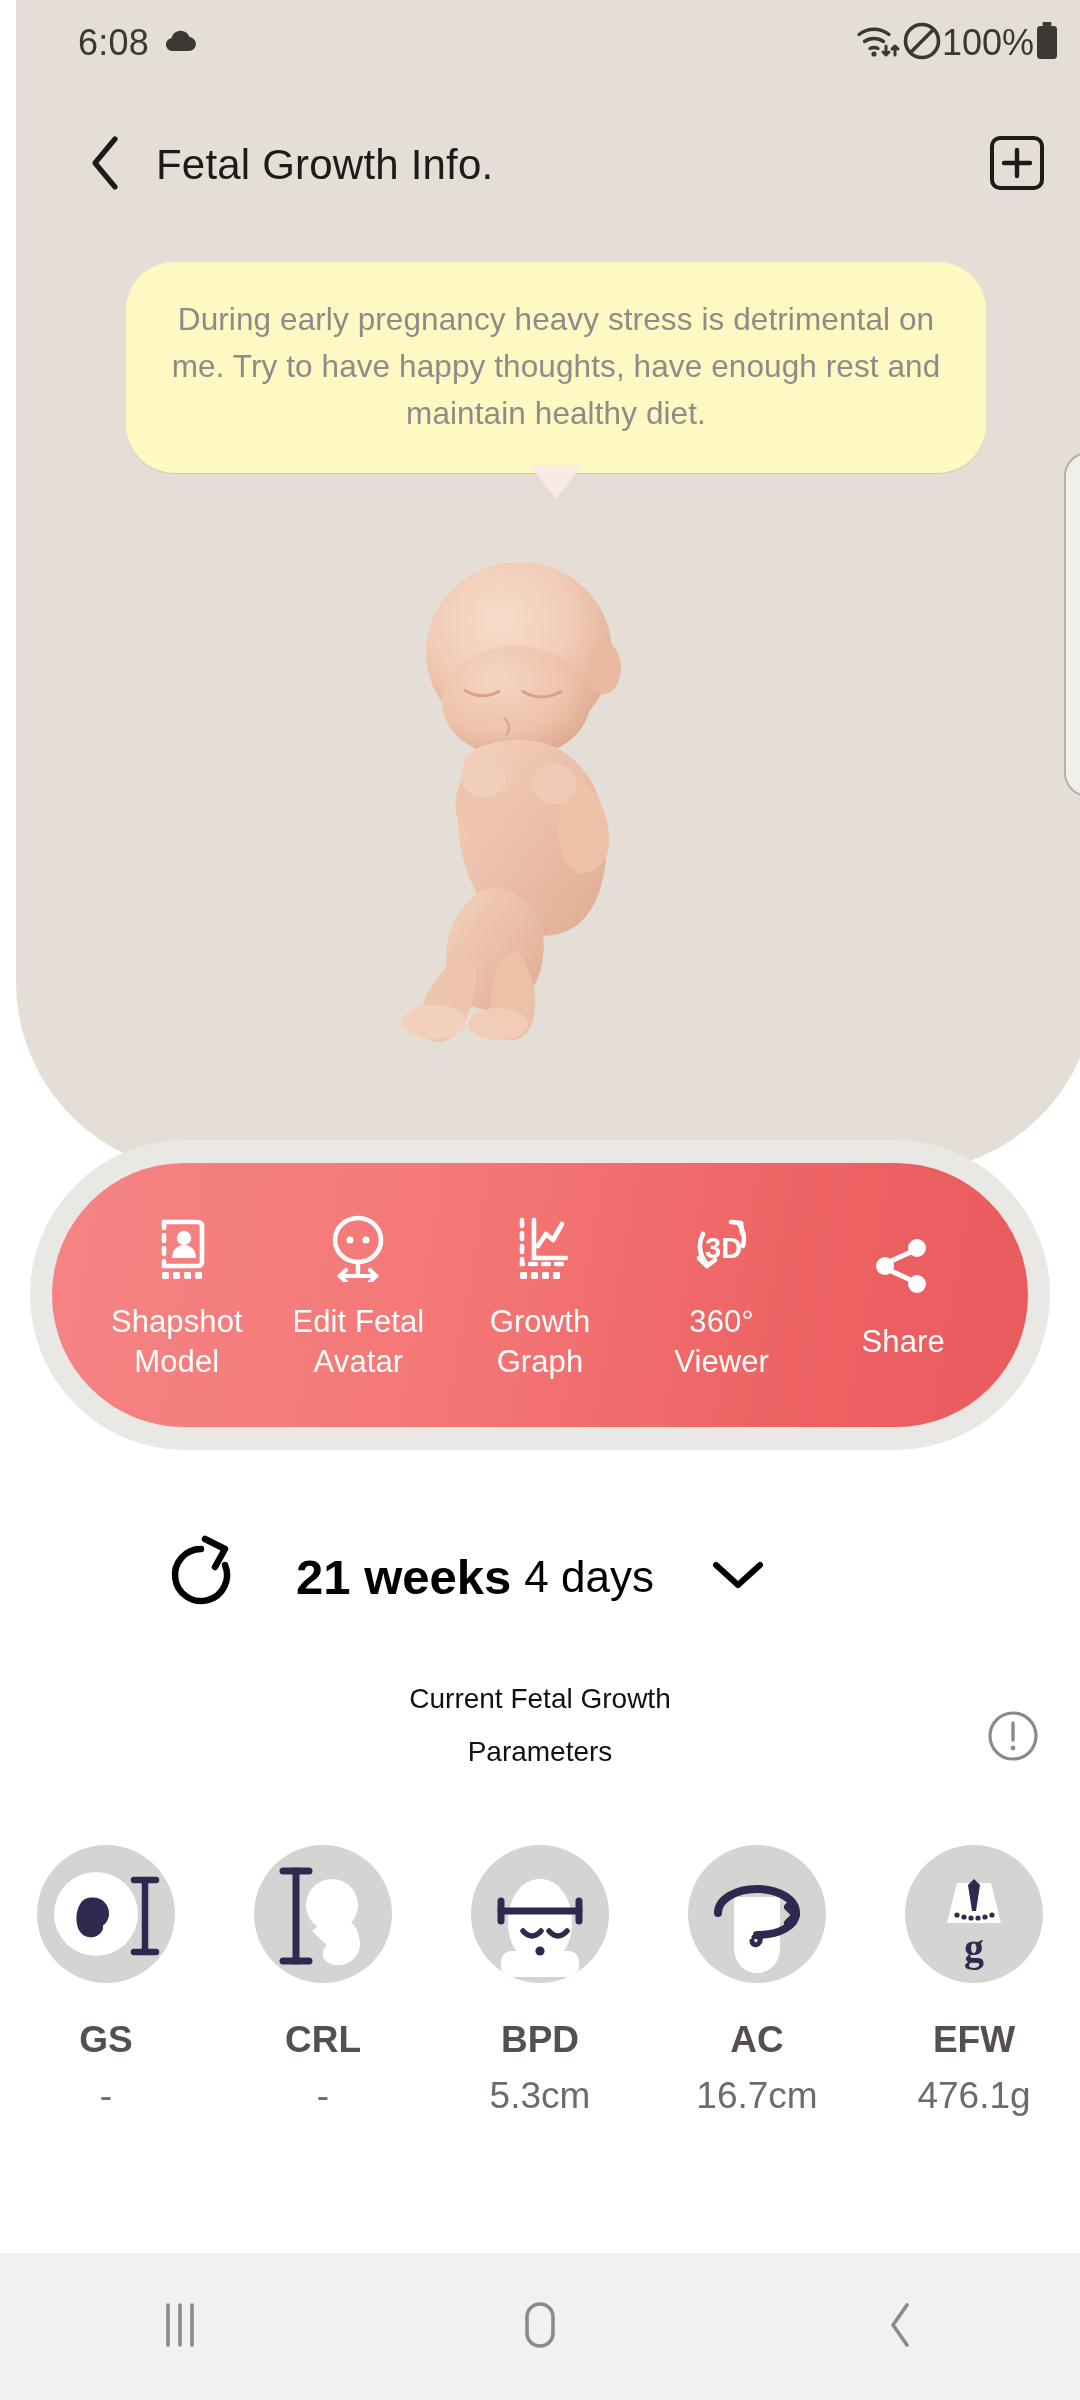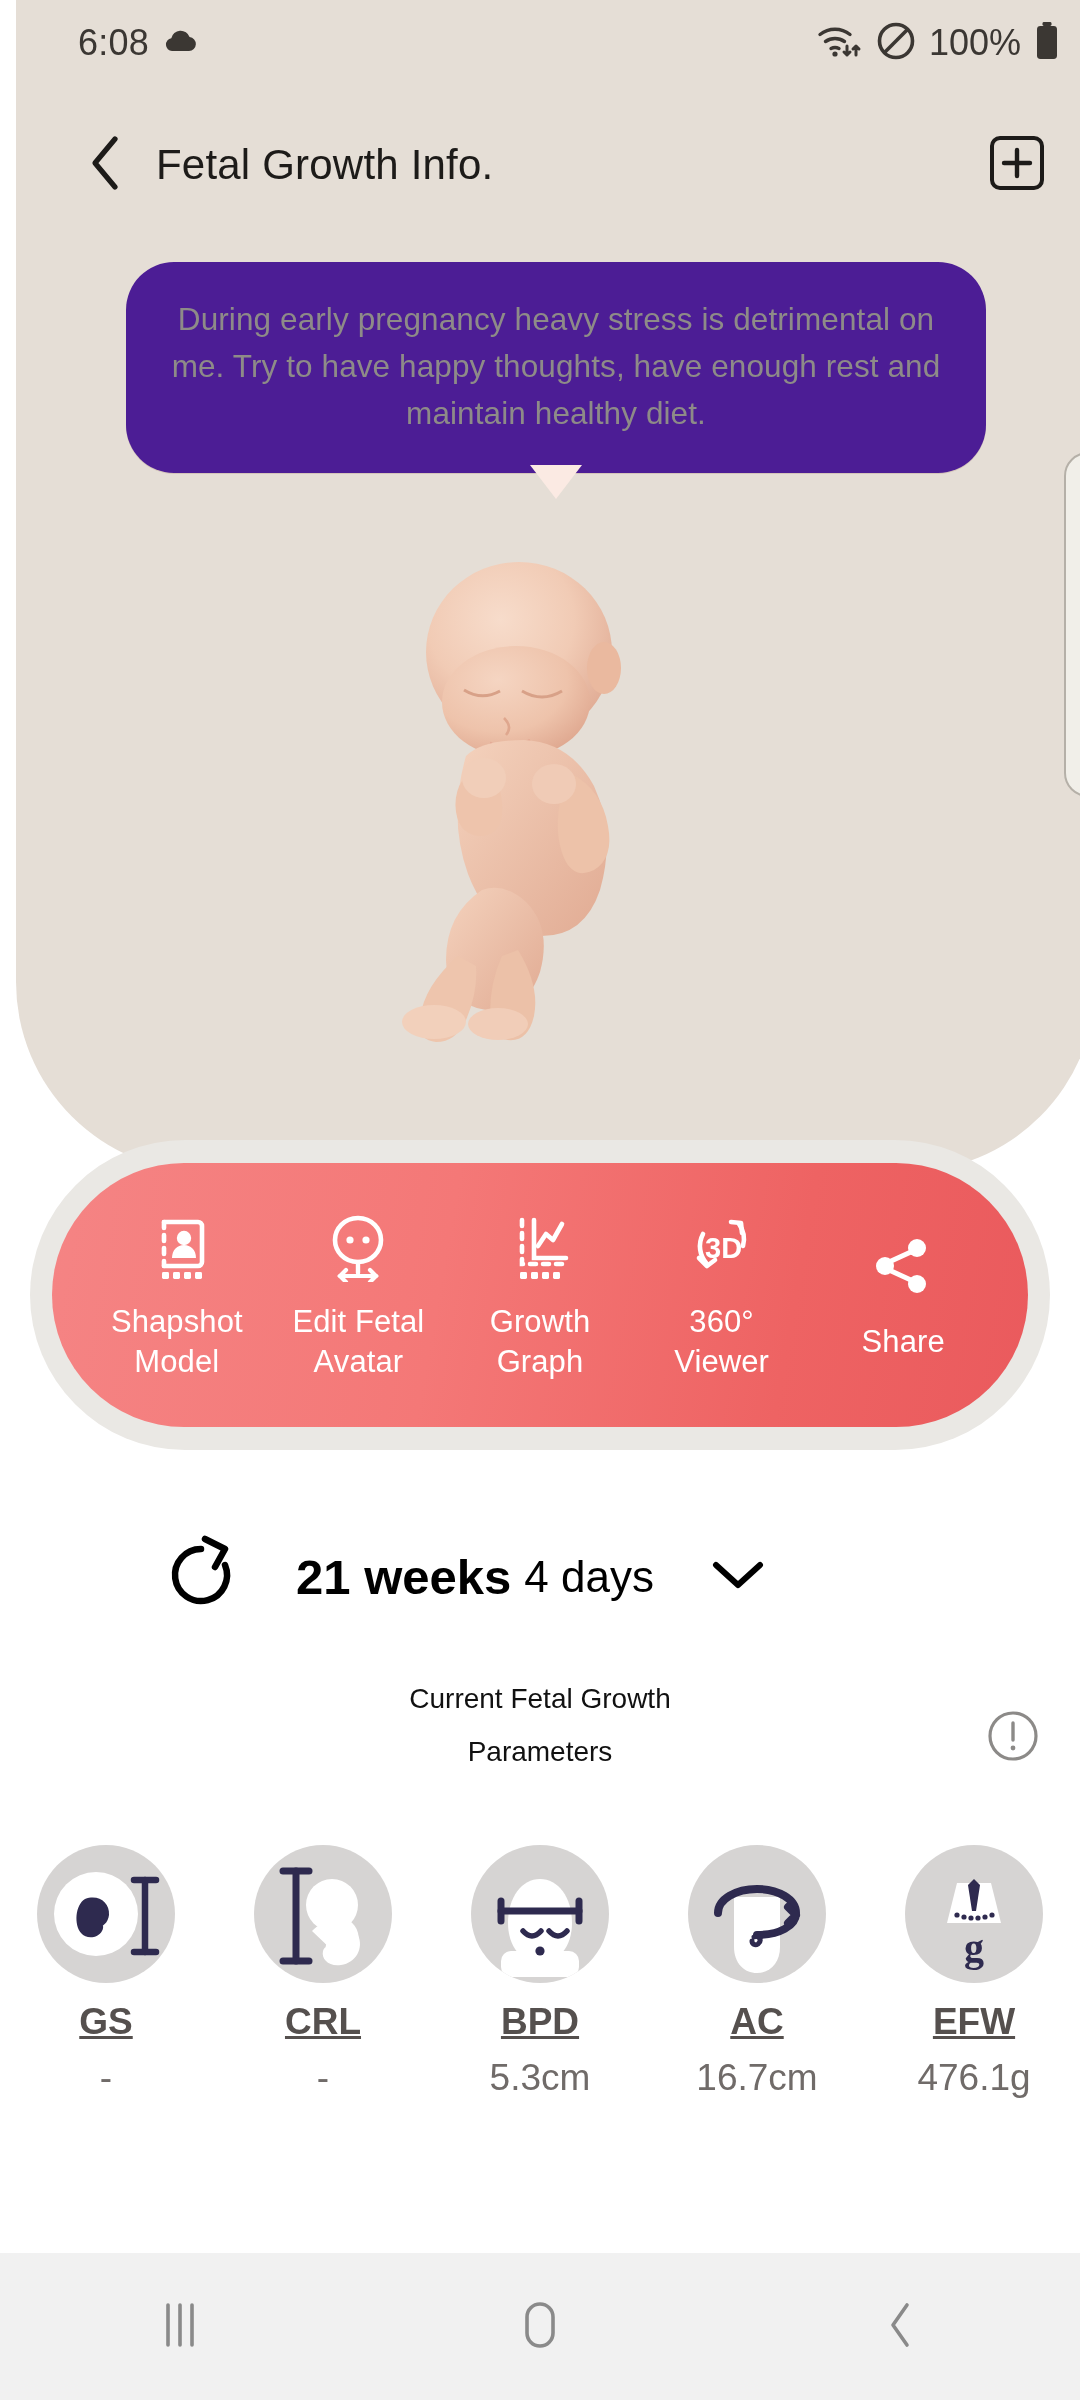--- a/index.html
+++ b/index.html
@@ -20,38 +20,38 @@
     overflow:hidden;
   }
 
   
   #statusbar{
     position:absolute; left:0; top:0; width:1080px; height:86px;
     display:flex; align-items:center; color:#3b3733;
   }
   #sb-left{ display:flex; align-items:center; gap:14px; margin-left:62px; }
   #sb-time{ font-size:36px; letter-spacing:.2px; color:#3b3733; }
-  #sb-right{ margin-left:auto; margin-right:36px; display:flex; align-items:center; gap:13px; }
+  #sb-right{ margin-left:auto; margin-right:36px; display:flex; align-items:center; }
   #sb-batt-text{ font-size:36px; color:#3b3733; }
 
   
   #appbar{
     position:absolute; left:0; top:110px; width:1080px; height:110px;
     display:flex; align-items:center;
   }
   #back-btn{ width:90px; height:90px; margin-left:46px;
     display:flex; align-items:center; justify-content:center; cursor:pointer;}
   #page-title{ font-size:42px; color:#1d1b19; margin-left:4px; letter-spacing:.2px; }
   #add-btn{ margin-left:auto; margin-right:48px; width:62px; height:62px;
     display:flex; align-items:center; justify-content:center; cursor:pointer;}
 
   
   #bubble-wrap{ position:absolute; left:110px; top:262px; width:860px; }
   #bubble{
-    background:#4c1d95; border-radius:48px; padding:34px 40px 36px;
+    background:#fef9c3; border-radius:48px; padding:34px 40px 36px;
     box-shadow:0 1px 0 rgba(180,150,135,.35);
     text-align:center;
   }
   #bubble p{
     font-size:31.5px; line-height:47px; color:#8e8b88; letter-spacing:.1px;
   }
   #bubble-tail{
     position:absolute; left:50%; transform:translateX(-50%);
     top:203px; width:0; height:0;
     border-left:26px solid transparent;
@@ -116,21 +116,21 @@
   #params{
     position:absolute; left:26px; top:1845px; width:1028px; height:310px;
     display:flex; justify-content:space-between;
   }
   .param{ width:160px; display:flex; flex-direction:column; align-items:center; cursor:pointer;}
   .p-circle{
     width:138px; height:138px; border-radius:50%;
     background:#d6d4d3; display:flex; align-items:center; justify-content:center;
     overflow:hidden;
   }
-  .p-name{ margin-top:18px; font-size:37px; font-weight:bold; color:#55504e;text-decoration:underline; }
+  .p-name{ margin-top:36px; font-size:37px; font-weight:bold; color:#55504e; }
   .p-val{ margin-top:14px; font-size:37px; color:#706b69; }
 
   
   #navsep{ position:absolute; left:0; top:2251px; width:1080px; height:2px;
     background:#ffffff; }
   #navbar{
     position:absolute; left:0; top:2253px; width:1080px; height:147px;
     background:#f1f1f1; display:flex; align-items:center; justify-content:space-around;
   }
   .nav-btn{ width:180px; height:147px; display:flex; align-items:center;

